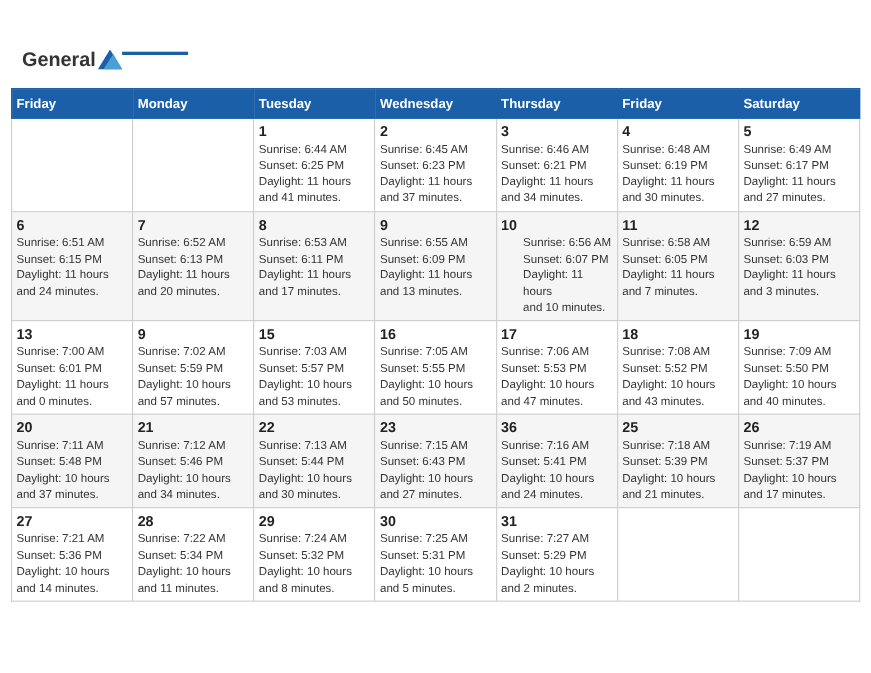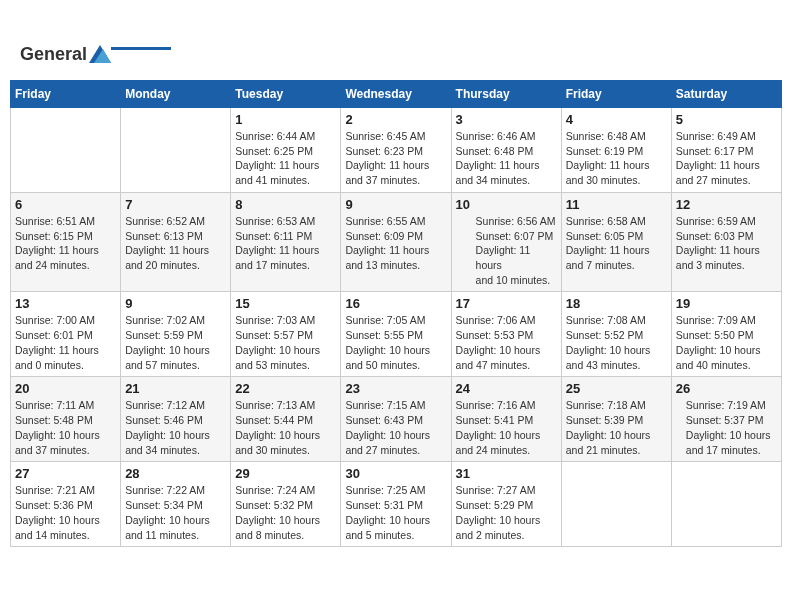--- a/index.html
+++ b/index.html
@@ -138,21 +138,21 @@
         <td>
           <div class="day-number">2</div>
           <div class="day-info" style="white-space: pre-line;">Sunrise: 6:45 AM
 Sunset: 6:23 PM
 Daylight: 11 hours
 and 37 minutes.</div>
         </td>
         <td>
           <div class="day-number">3</div>
           <div class="day-info" style="white-space: pre-line;">Sunrise: 6:46 AM
-Sunset: 6:48 PM
+Sunset: 6:21 PM
 Daylight: 11 hours
 and 34 minutes.</div>
         </td>
         <td>
           <div class="day-number">4</div>
           <div class="day-info" style="white-space: pre-line;">Sunrise: 6:48 AM
 Sunset: 6:19 PM
 Daylight: 11 hours
 and 30 minutes.</div>
         </td>
@@ -289,36 +289,36 @@
 and 30 minutes.</div>
         </td>
         <td>
           <div class="day-number">23</div>
           <div class="day-info" style="white-space: pre-line;">Sunrise: 7:15 AM
 Sunset: 6:43 PM
 Daylight: 10 hours
 and 27 minutes.</div>
         </td>
         <td>
-          <div class="day-number">24</div>
+          <div class="day-number">36</div>
           <div class="day-info" style="white-space: pre-line;">Sunrise: 7:16 AM
 Sunset: 5:41 PM
 Daylight: 10 hours
 and 24 minutes.</div>
         </td>
         <td>
           <div class="day-number">25</div>
           <div class="day-info" style="white-space: pre-line;">Sunrise: 7:18 AM
 Sunset: 5:39 PM
 Daylight: 10 hours
 and 21 minutes.</div>
         </td>
         <td>
           <div class="day-number">26</div>
-          <div class="day-info" style="white-space: pre-line; margin-left: 10px;">Sunrise: 7:19 AM
+          <div class="day-info" style="white-space: pre-line;">Sunrise: 7:19 AM
 Sunset: 5:37 PM
 Daylight: 10 hours
 and 17 minutes.</div>
         </td>
       </tr>
       <tr>
         <td>
           <div class="day-number">27</div>
           <div class="day-info" style="white-space: pre-line;">Sunrise: 7:21 AM
 Sunset: 5:36 PM

